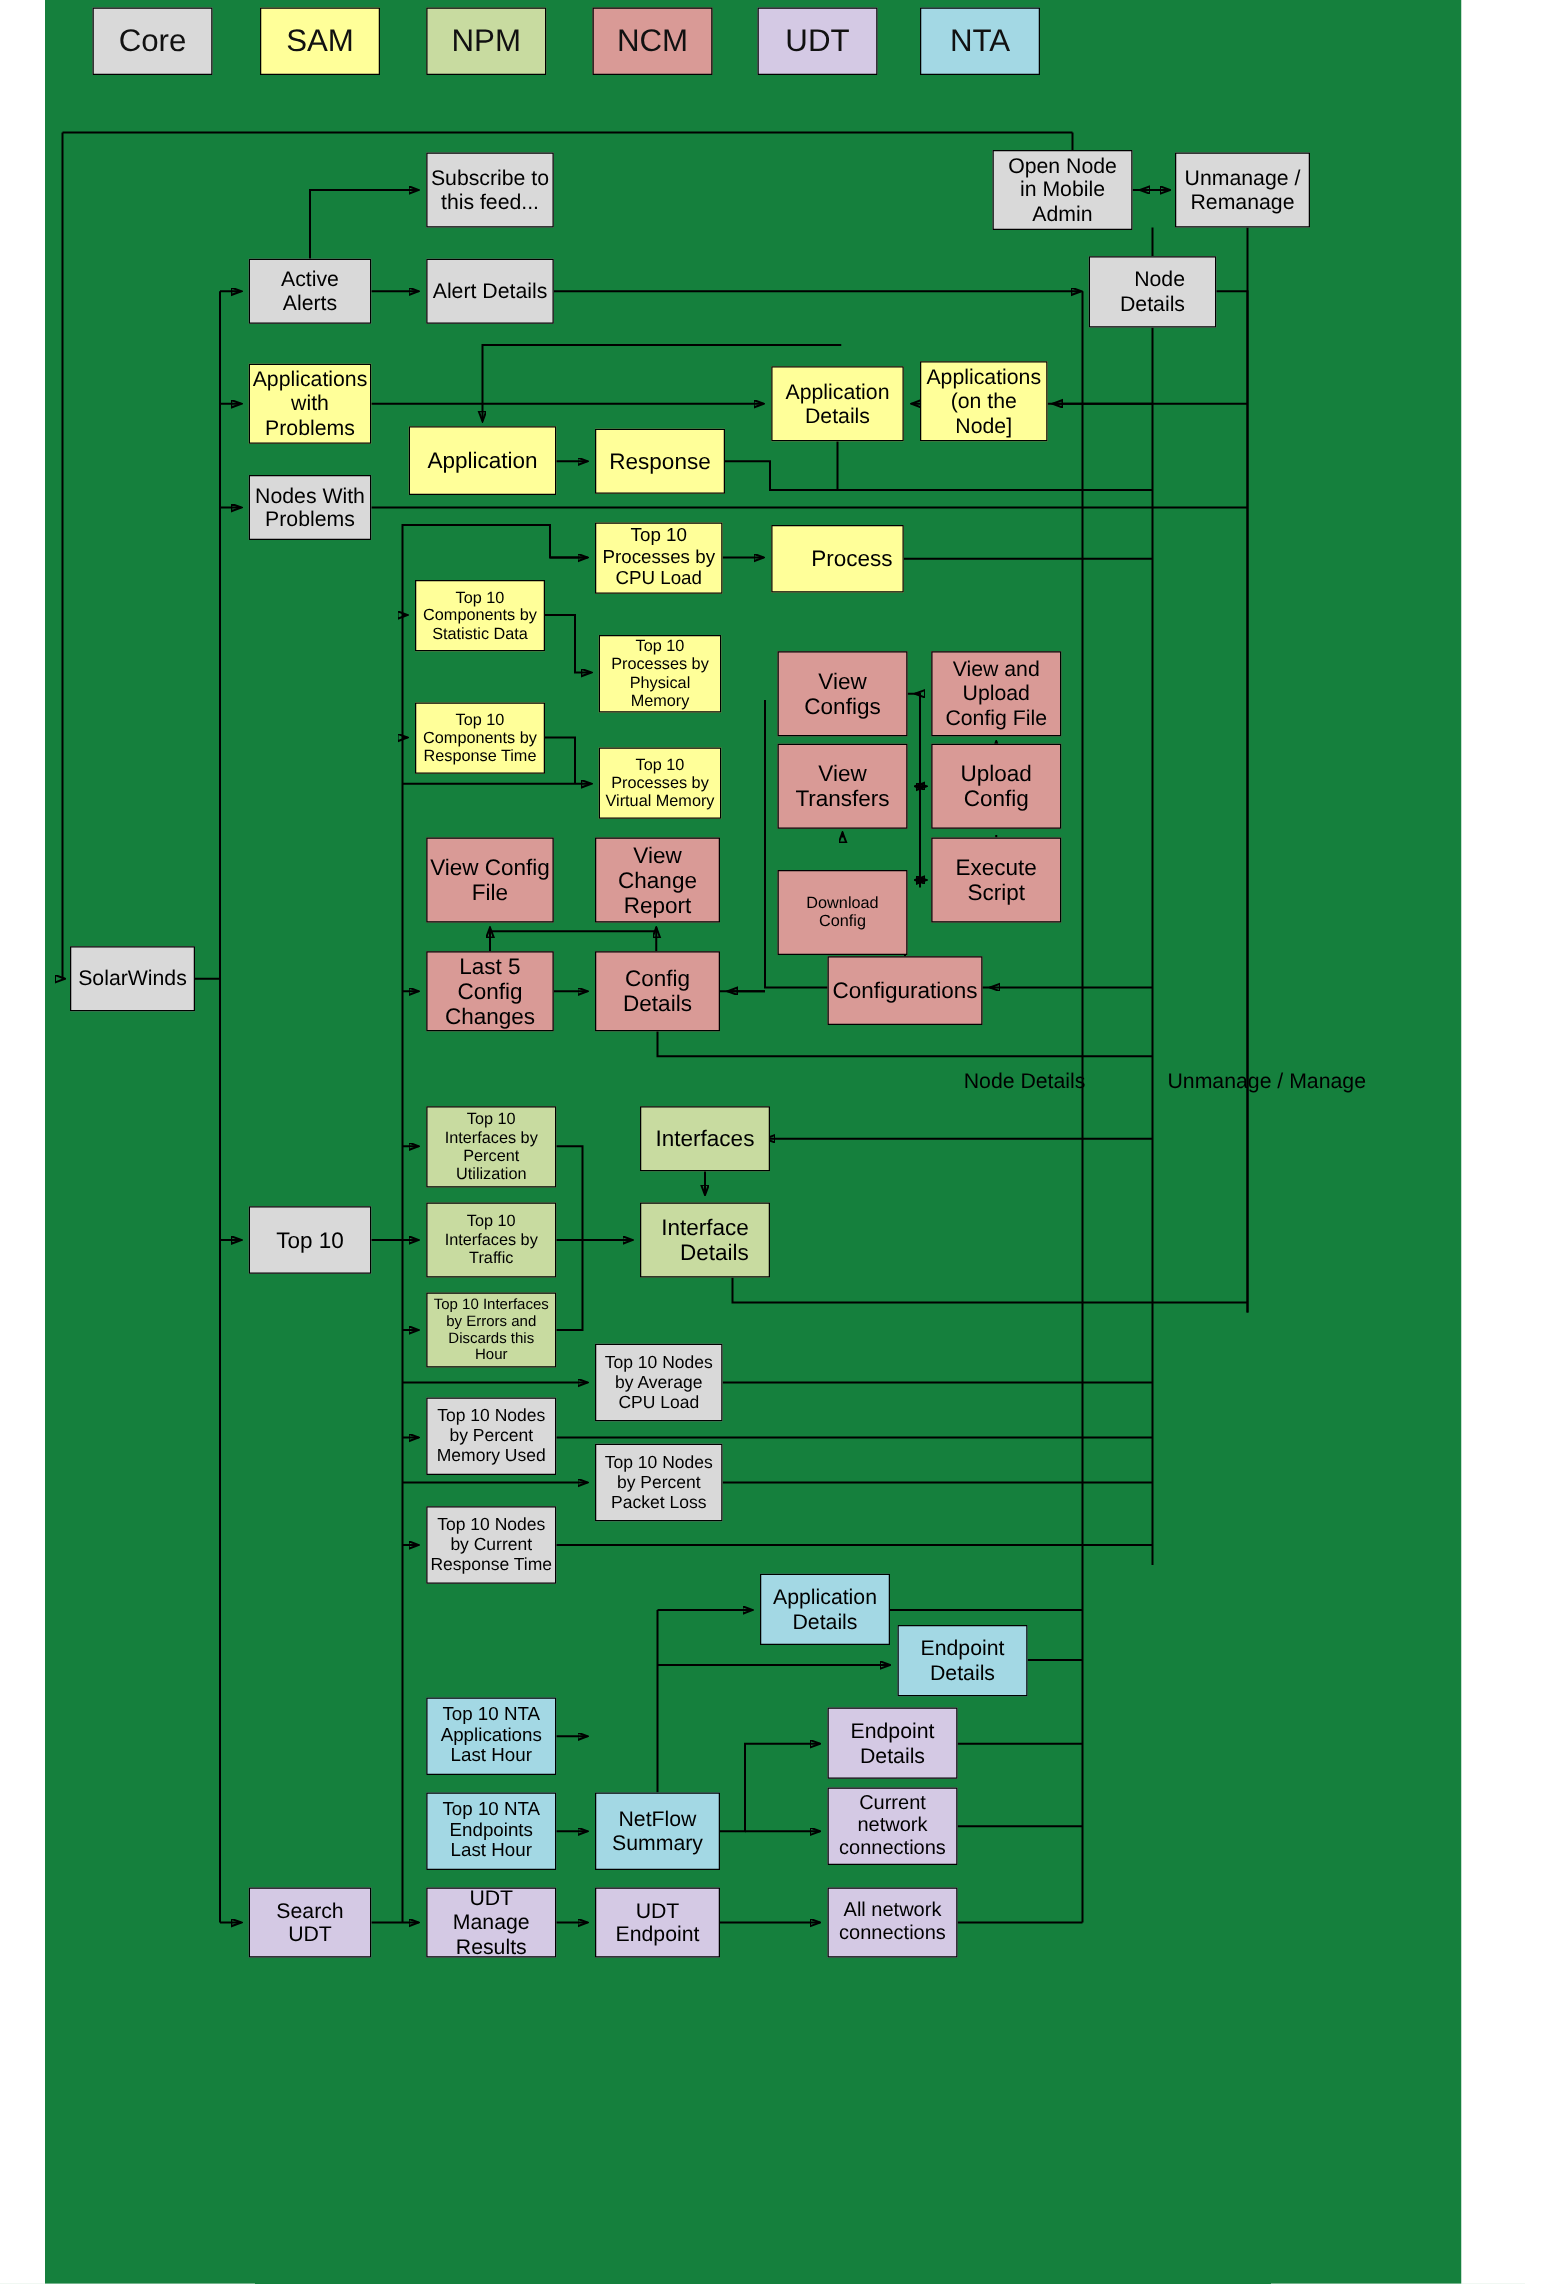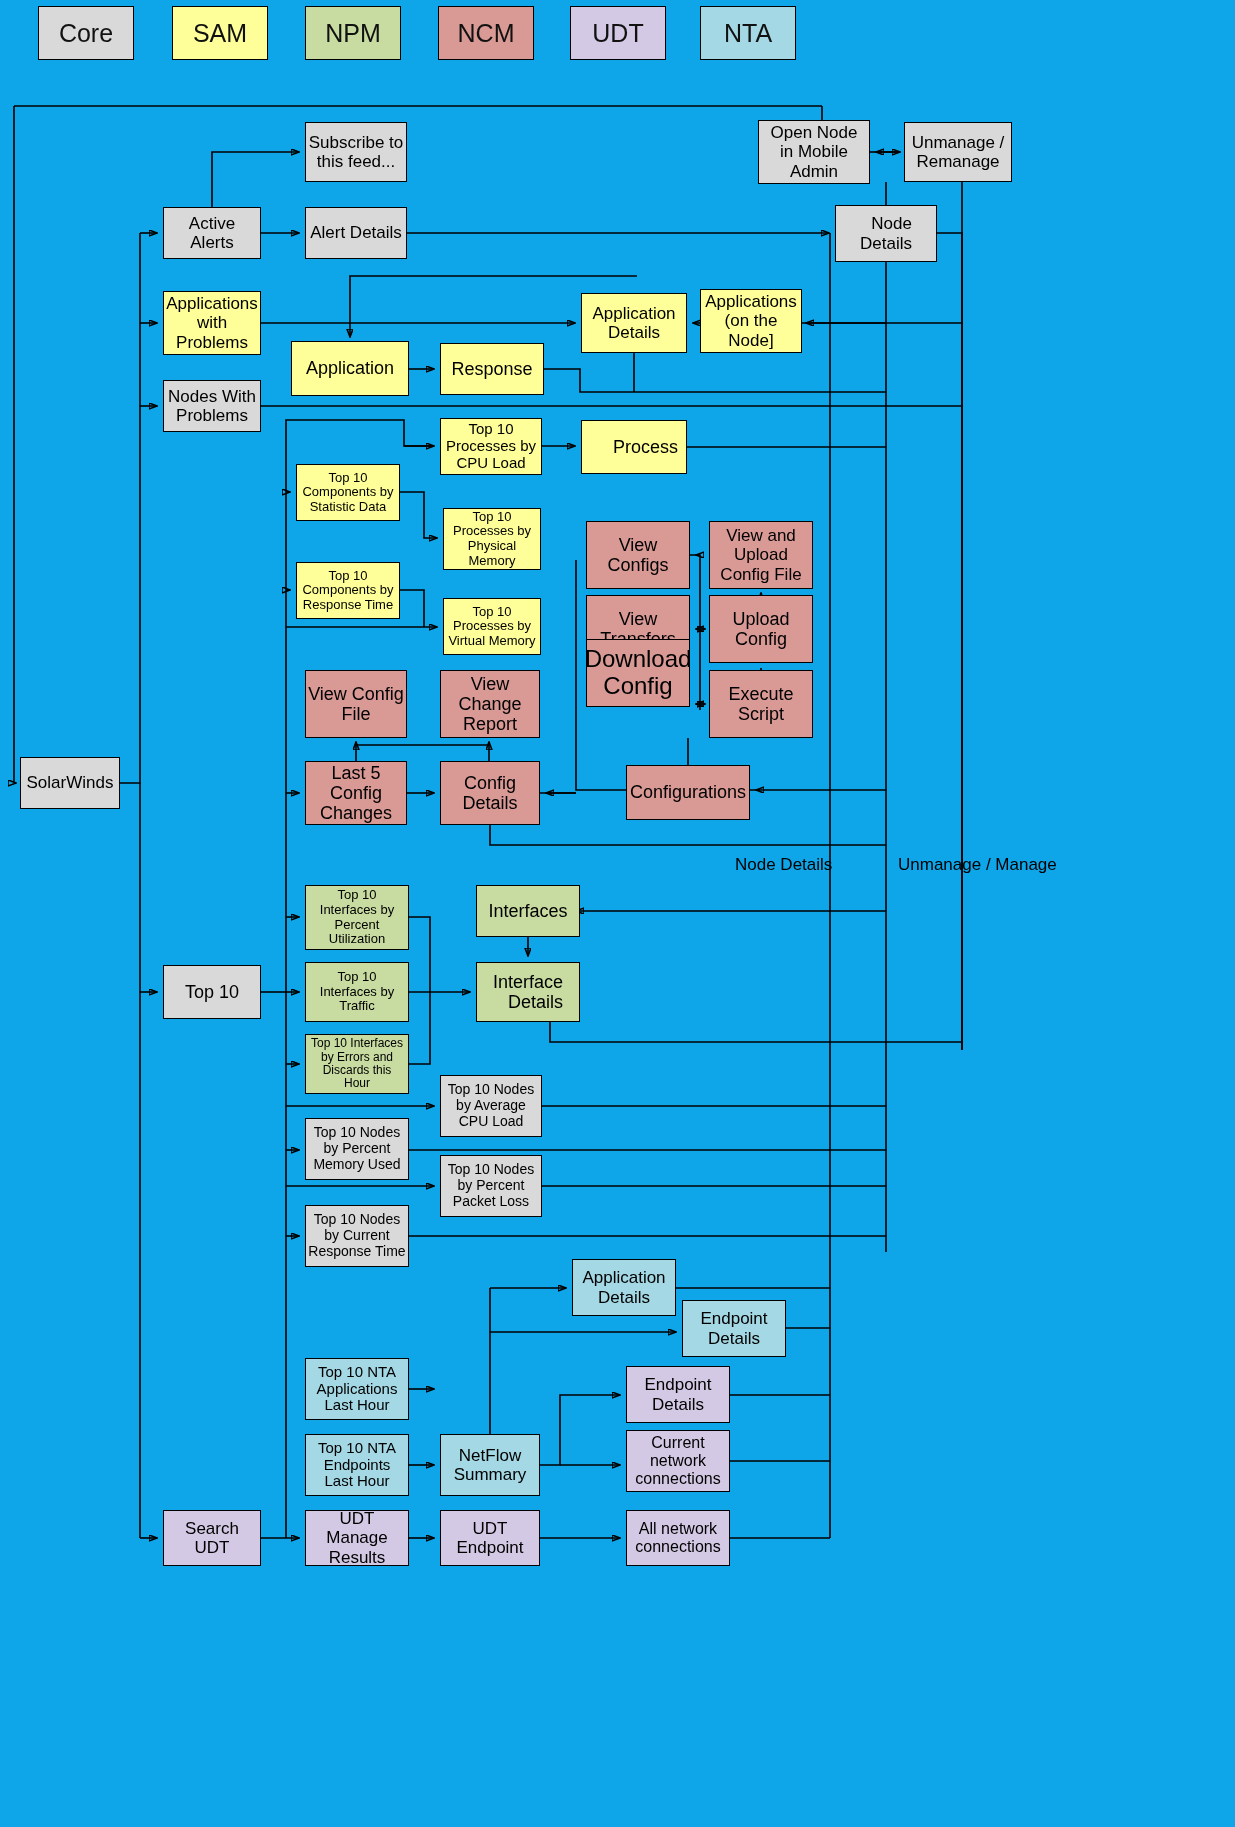--- a/index.html
+++ b/index.html
@@ -1,17 +1,17 @@
 <!DOCTYPE html>
 <html><head>
 <meta charset="utf-8">
 <style>
   html,body{margin:0;padding:0;background:#ffffff;}
   body{font-family:"Liberation Sans", sans-serif;}
-  #canvas{position:relative;width:1235px;height:1827px;overflow:hidden;background:#0ea5e9;}
+  #canvas{position:relative;width:1133px;height:1827px;overflow:hidden;background:#15803d;margin-left:36px;}
   .node{
     position:absolute;
     box-sizing:border-box;
     border:1.5px solid #000;
     display:flex;align-items:center;justify-content:center;
     text-align:center;
     line-height:1.12;
     color:#000;
     white-space:pre-line;
     padding:1px 2px;
@@ -230,21 +230,21 @@
       <div class="node c-sam" style="left: 296px; top: 562px; width: 104px; height: 57px; font-size: 13px;">Top 10
 Components by
 Response Time</div>
       <div class="node c-ncm" style="left: 586px; top: 595px; width: 104px; height: 68px; font-size: 18px;">View
 Transfers</div>
       <div class="node c-ncm" style="left: 709px; top: 595px; width: 104px; height: 68px; font-size: 18px;">Upload
 Config</div>
       <div class="node c-sam" style="left: 443px; top: 598px; width: 98px; height: 57px; font-size: 13px;">Top 10
 Processes by
 Virtual Memory</div>
-      <div class="node c-ncm" style="left: 586px; top: 639px; width: 104px; height: 68px; font-size: 24px;">Download
+      <div class="node c-ncm" style="left: 586px; top: 696px; width: 104px; height: 68px; font-size: 13px;">Download
 Config</div>
       <div class="node c-ncm" style="left: 709px; top: 670px; width: 104px; height: 68px; font-size: 18px;">Execute
 Script</div>
       <div class="node c-ncm" style="left: 305px; top: 670px; width: 102px; height: 68px; font-size: 18px;">View Config
 File</div>
       <div class="node c-ncm" style="left: 440px; top: 670px; width: 100px; height: 68px; font-size: 18px;">View
 Change
 Report</div>
       <div class="node c-core" style="left: 20px; top: 757px; width: 100px; height: 52px; font-size: 17px;">SolarWinds</div>
       <div class="node c-ncm" style="left: 305px; top: 761px; width: 102px; height: 64px; font-size: 18px;">Last 5

